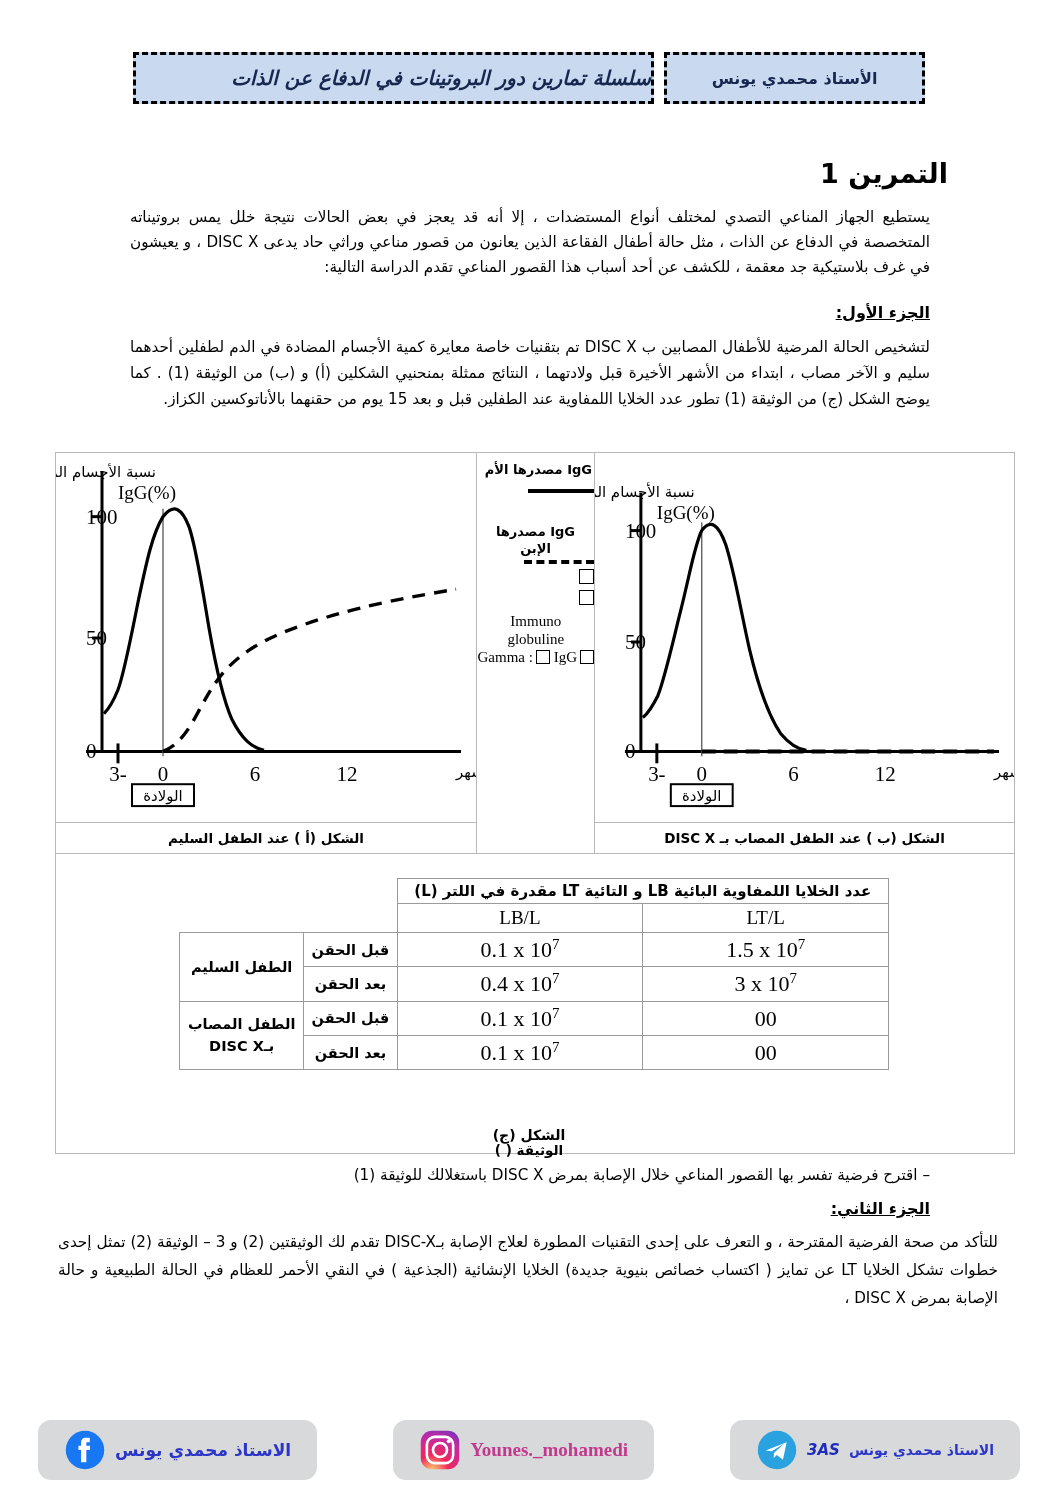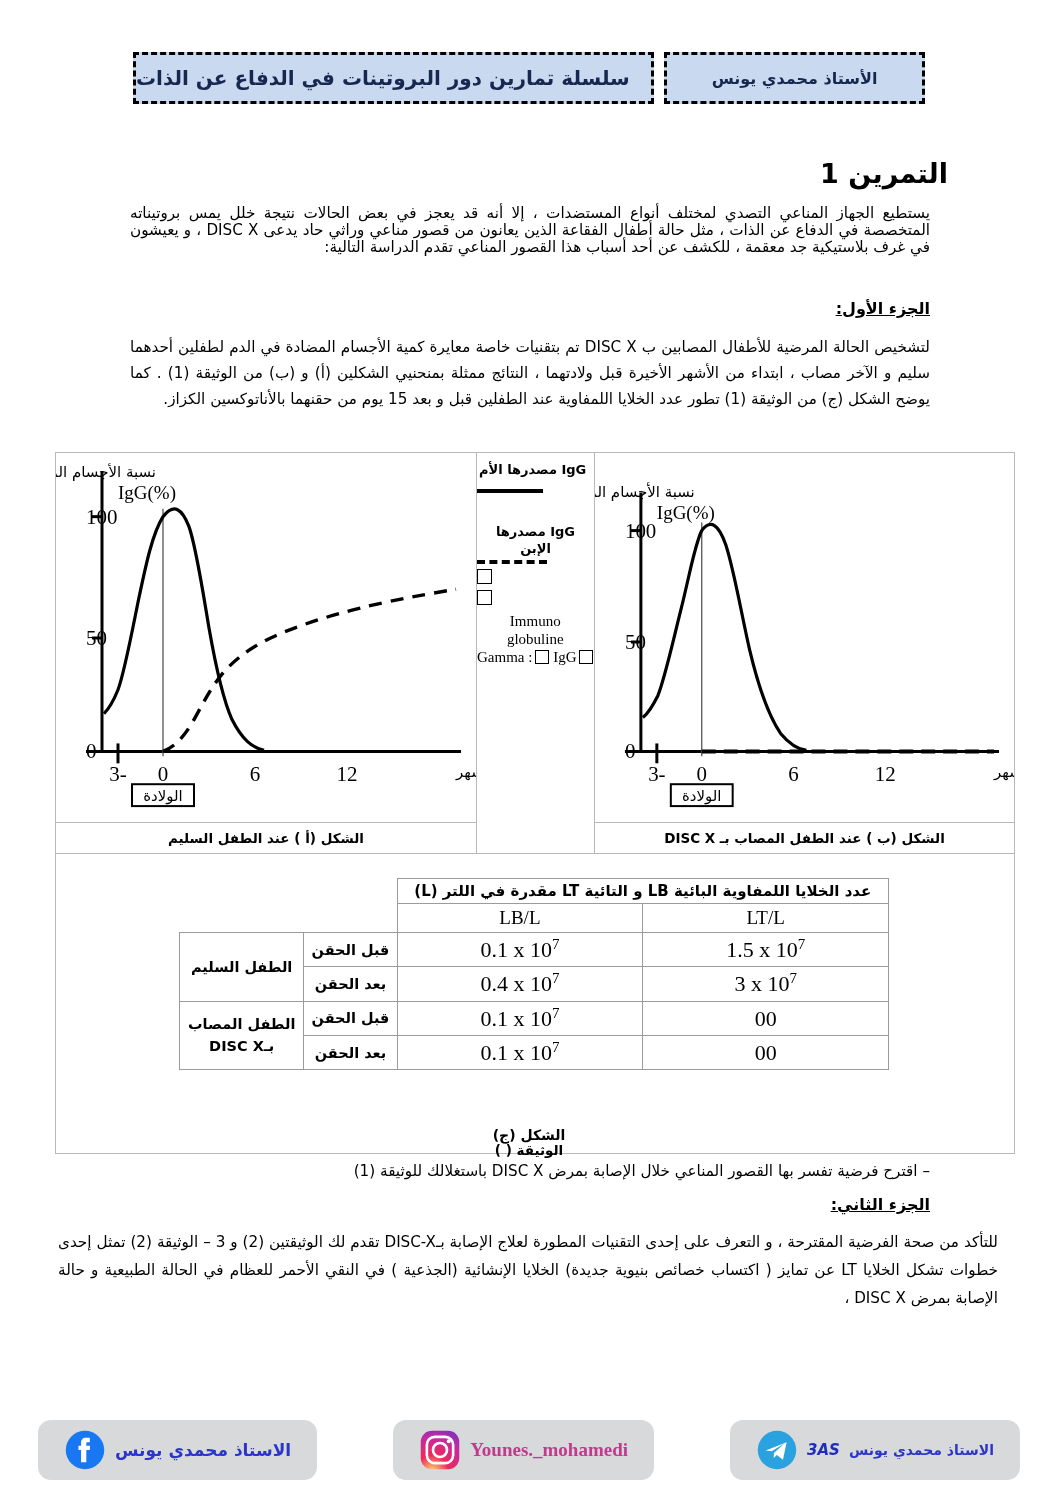--- a/index.html
+++ b/index.html
@@ -16,21 +16,21 @@
 
   
   .banner-row{
     position:absolute;top:52px;left:133px;width:795px;height:52px;
     display:flex;flex-direction:row-reverse;align-items:stretch;gap:10px;
   }
   .banner-main{
     flex:0 0 515px;
     background:#c9d9ef;
     border:3px dashed #000;
-    display:flex;align-items:center;justify-content:flex-end;
+    display:flex;align-items:center;justify-content:flex-start;font-style:italic;
   }
   .banner-side{
     flex:0 0 255px;
     background:#c9d9ef;
     border:3px dashed #000;
     display:flex;align-items:center;justify-content:center;
   }
   .banner-main span,.banner-side span{
     font-family:"DejaVu Sans", sans-serif;
     font-weight:bold;
@@ -39,21 +39,21 @@
   }
   .banner-main span{font-size:20px;letter-spacing:.5px;}
   .banner-side span{font-size:16px;}
   .title-wrap{position:absolute;top:158px;right:110px;}
   .title-wrap b{font-family:"DejaVu Sans", sans-serif;font-size:27px;font-weight:bold;}
 
   .para{
     position:absolute;
     direction:rtl;text-align:justify;
     font-family:"DejaVu Sans", sans-serif;
-    font-size:15.2px;line-height:17px;
+    font-size:15.2px;line-height:25px;
     color:#000;
   }
   #p-intro{top:205px;right:128px;width:800px;}
   #h-part1{top:300px;right:128px;width:800px;font-weight:bold;font-size:16px;text-decoration:underline;}
   #p-part1{top:334px;right:128px;width:800px;line-height:26px;}
 
   #p-q1{top:1163px;right:128px;width:800px;}
   #h-part2{top:1196px;right:128px;width:800px;font-weight:bold;font-size:16px;text-decoration:underline;}
   #p-part2{top:1228px;right:60px;width:940px;line-height:28px;}
 
@@ -74,21 +74,21 @@
     border-top:1px solid #b9b9b9;
     display:flex;align-items:center;justify-content:center;
     font-family:"DejaVu Sans", sans-serif;font-weight:bold;font-size:13.5px;
     direction:rtl;
   }
   .plot{position:absolute;top:0;left:0;right:0;bottom:30px;}
 
   
   .legend-inner{
     position:absolute;top:4px;left:0;right:0;bottom:30px;
-    display:flex;flex-direction:column;align-items:flex-end;
+    display:flex;flex-direction:column;align-items:flex-start;
     direction:rtl;font-family:"DejaVu Sans", sans-serif;
     font-size:13px;font-weight:bold;line-height:17px;text-align:center;
     padding-top:4px;box-sizing:border-box;
   }
   .legend-inner .lg-txt{padding:0 2px;}
   .lg-solid{width:66px;height:4px;background:#000;margin:11px 0 30px 0;}
   .lg-dash{
     width:70px;height:0;border-top:4px dashed #000;margin:3px 0 2px 0;
   }
   .lg-sq{width:13px;height:13px;border:1.4px solid #000;margin:3px 0;}

